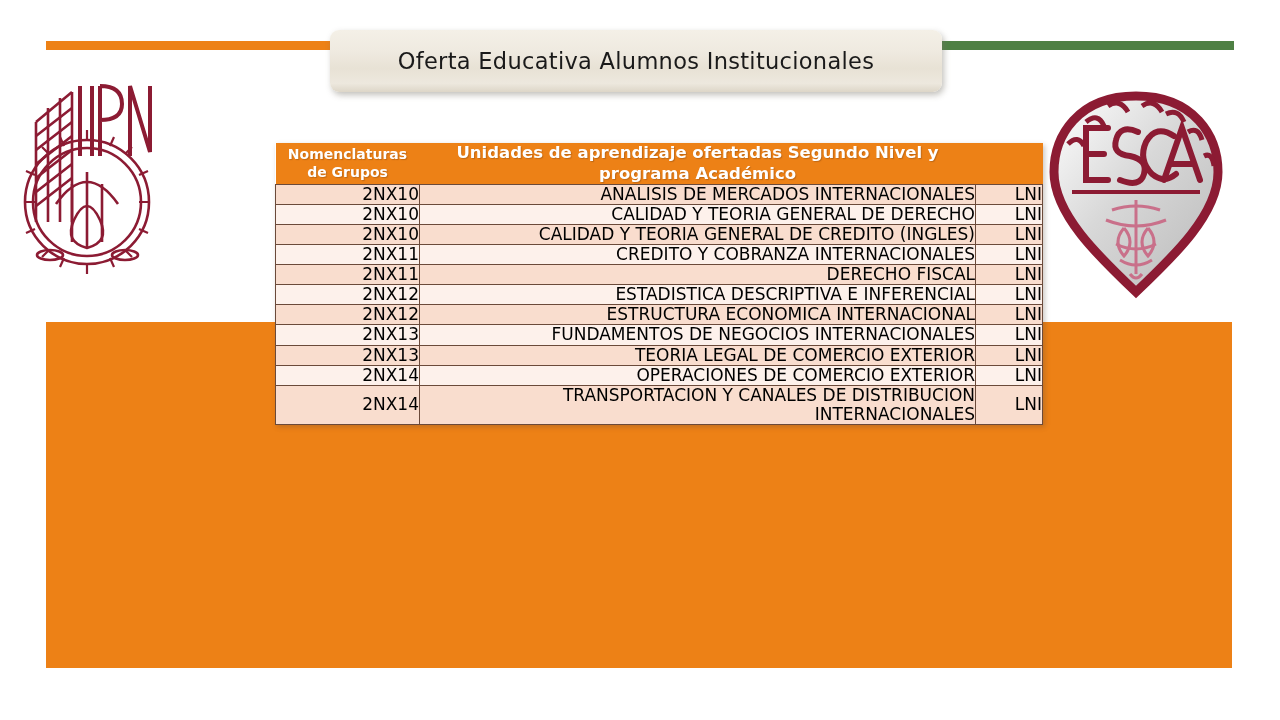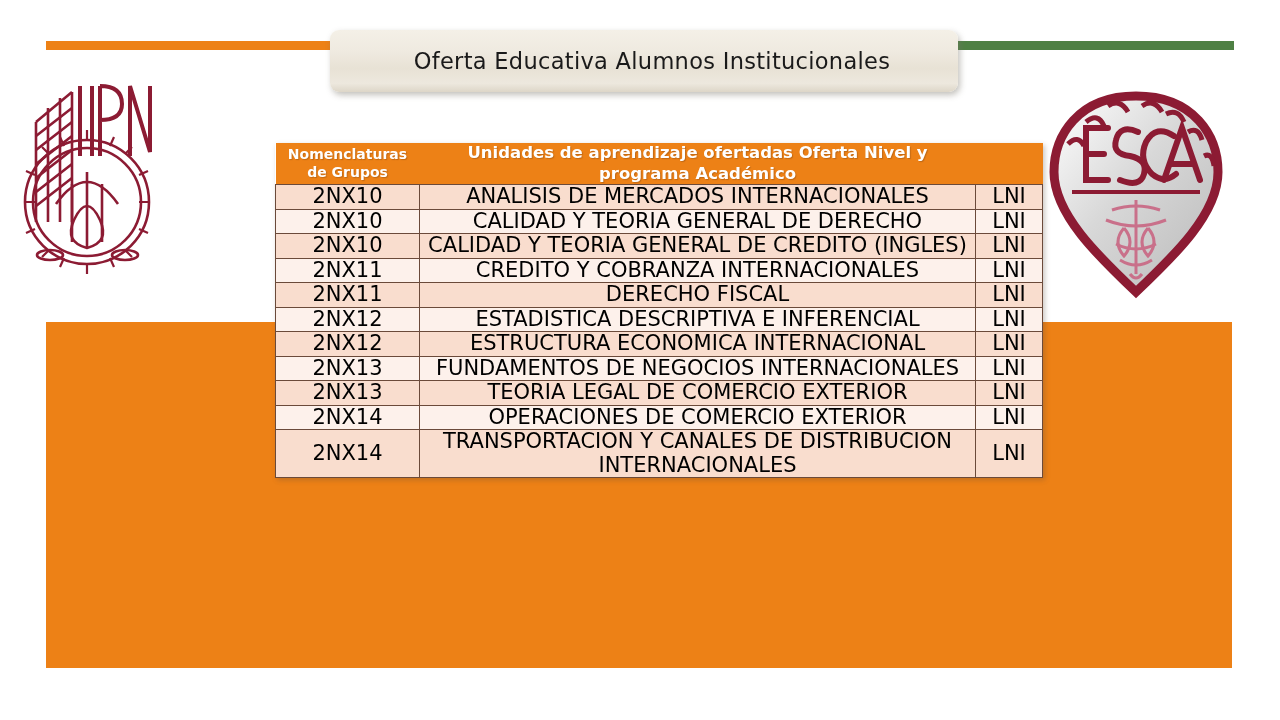--- a/index.html
+++ b/index.html
@@ -45,21 +45,20 @@
     background: linear-gradient(to bottom,
                 #F4F0E7 0%,
                 #EFEAE0 35%,
                 #E8E2D5 62%,
                 #EDE8DE 86%,
                 #DDD6C8 100%);
     box-shadow: 2px 3px 6px rgba(120,115,105,0.45);
     display: flex;
     align-items: center;
     justify-content: center;
-    padding-left: 16px;
   }
   .title-plaque-text {
     font-family: "DejaVu Sans", sans-serif;
     font-size: 22.5px;
     color: #1a1a1a;
     letter-spacing: 0.3px;
     white-space: nowrap;
   }
 
   
@@ -135,23 +134,23 @@
     padding: 6px 4px;
     line-height: 1.25;
     text-shadow: 1px 1px 1px rgba(110,60,20,0.35);
   }
   .th-nomen { font-size: 14px; width: 144px; }
   .th-units { font-size: 16.5px; }
   .th-spacer { background: #ED8116; width: 67px; }
 
   .course-table td {
     font-family: "DejaVu Sans", sans-serif;
-    font-size: 21px;
+    font-size: 17px;
     color: #000000;
-    text-align: center;
+    text-align: right;
     vertical-align: middle;
     line-height: 1.12;
     border: 1px solid #6B4A3A;
   }
   .cell-group { width: 144px; }
   .cell-prog  { width: 67px; }
 
   tr.row-a td { background: #F9DDCE; }
   tr.row-b td { background: #FDF1EB; }
 
@@ -268,21 +267,21 @@
   </div>
 
 
   <table class="course-table">
     <thead>
       <tr>
         <th class="th-nomen">
           <div>Nomenclaturas</div>
           <div>de Grupos</div>
         </th>
-        <th class="th-units">Unidades de aprendizaje ofertadas Oferta Nivel y programa Académico</th>
+        <th class="th-units">Unidades de aprendizaje ofertadas Segundo Nivel y programa Académico</th>
         <th class="th-spacer"></th>
       </tr>
     </thead>
     <tbody id="table-body">
         <tr class="row-a">
           <td class="cell-group">2NX10</td>
           <td class="cell-unit">ANALISIS  DE MERCADOS  INTERNACIONALES</td>
           <td class="cell-prog">LNI</td>
         </tr>
         <tr class="row-b">

